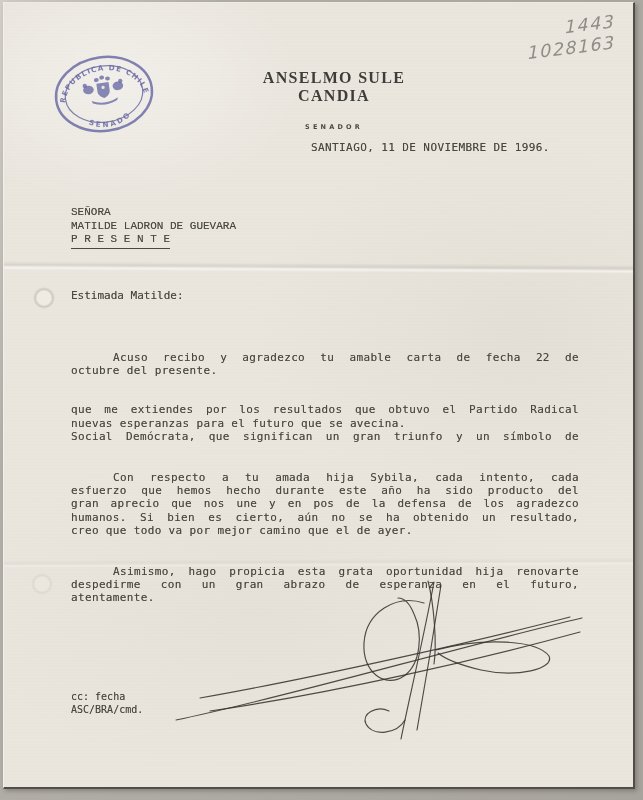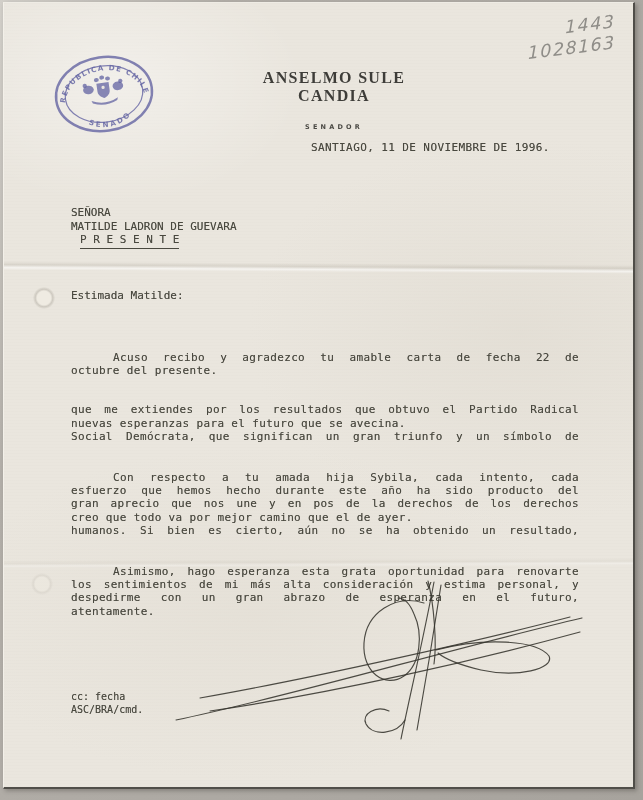--- a/index.html
+++ b/index.html
@@ -59,22 +59,22 @@
     font-size:6.5px;letter-spacing:3.2px;color:#4b4a45;margin-top:37px;
   }
   .handwritten{
     position:absolute;left:500px;top:15px;width:112px;text-align:right;
     transform:rotate(-7deg) skewX(-6deg);
     font-family:"DejaVu Sans", sans-serif;font-style:italic;
     font-size:17.5px;line-height:21px;color:#8f8d88;letter-spacing:1.5px;
   }
   .type{color:#49483f;text-shadow:0 0 .5px rgba(73,72,63,.55);}
   .date-line{position:absolute;left:307px;top:138px;font-size:11px;letter-spacing:.4px;}
-  .recipient{position:absolute;left:67px;top:203px;font-size:11px;line-height:13.5px;}
-  .presente{display:inline-block;border-bottom:1.2px solid #49483f;padding-bottom:1px;margin-left:9px;}
+  .recipient{position:absolute;left:67px;top:203px;font-size:11px;line-height:13.5px;font-family:Liberation Mono, monospace;}
+  .presente{display:inline-block;border-bottom:1.2px solid #49483f;padding-bottom:1px;}
   .salutation{position:absolute;left:67px;top:286px;font-size:11px;text-align:right;}
   .letter-body{position:absolute;left:67px;top:320px;width:508px;font-size:11px;line-height:13.2px;letter-spacing:.35px;}
   .para{margin:0;}
   .para:nth-child(1){margin-bottom:26px;}
   .para:nth-child(2){margin-bottom:17px;}
   .para:nth-child(3){margin-bottom:23px;}
   .line{white-space:normal;}
   .line.j{text-align:justify;text-align-last:justify;}
   .line.first{text-indent:42px;margin-top:28px;}
   .signature{position:absolute;left:150px;top:566px;width:440px;height:180px;}
@@ -145,27 +145,26 @@
           <div class="line">octubre del presente.</div>
         </div>
         <div class="para">
           <div class="line j">que me extiendes por los resultados que obtuvo el Partido Radical</div>
           <div class="line">nuevas esperanzas para el futuro que se avecina.</div>
           <div class="line j">Social Demócrata, que significan un gran triunfo y un símbolo de</div>
         </div>
         <div class="para">
           <div class="line j first">Con respecto a tu amada hija Sybila, cada intento, cada</div>
           <div class="line j">esfuerzo que hemos hecho durante este año ha sido producto del</div>
-          <div class="line j">gran aprecio que nos une y en pos de la derechos de los derechos</div>
+          <div class="line j">gran aprecio que nos une y en pos de la defensa de los agradezco</div>
+          <div class="line j">humanos. Si bien es cierto, aún no se ha obtenido un resultado,</div>
           <div class="line">creo que todo va por mejor camino que el de ayer.</div>
-          <div class="line j">humanos. Si bien es cierto, aún no se ha obtenido un resultado,</div>
         </div>
         <div class="para">
-          <div class="line j first">Asimismo, hago esperanza esta grata oportunidad para renovarte</div>
-          <div class="line j">los sentimientos de mi más alta consideración y estima personal, y</div>
+          <div class="line j first">Asimismo, hago propicia esta grata oportunidad hija renovarte</div>
           <div class="line j">despedirme con un gran abrazo de esperanza en el futuro,</div>
           <div class="line">atentamente.</div>
         </div>
       </div>
 
     <svg class="signature" viewBox="150 565 440 180">
       <path d="M 172,716 C 280,694 450,644 578,614"></path>
       <path d="M 196,694 C 310,674 478,636 566,613"></path>
       <path d="M 576,628 C 470,657 330,689 206,707"></path>
       <path d="M 420,599 C 392,590 362,608 360,639 C 358,668 381,685 400,672 C 417,660 419,629 410,610 C 406,600 400,594 394,594"></path>

